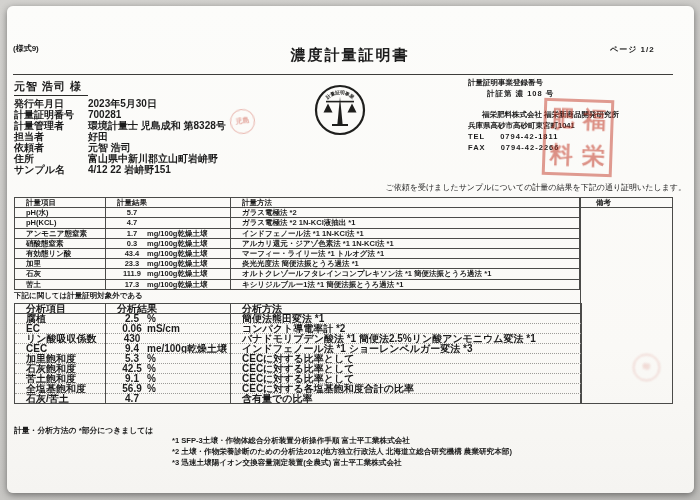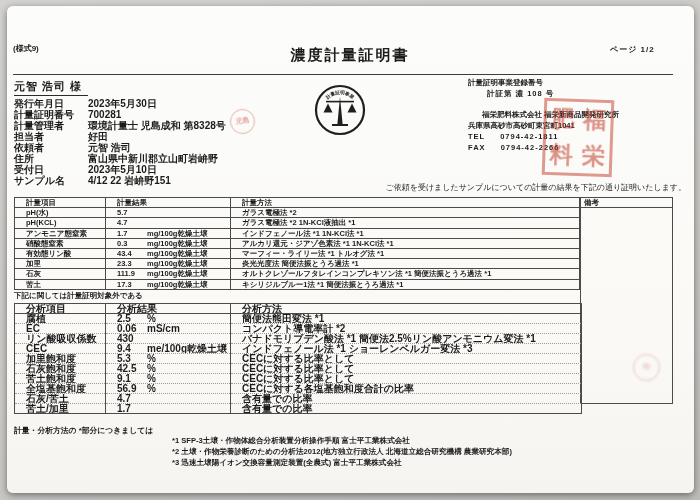--- a/index.html
+++ b/index.html
@@ -38,26 +38,26 @@
 
   table.tbl{position:absolute;border-collapse:collapse;table-layout:fixed;
     font-size:7.5px;background:transparent}
   .tbl th,.tbl td{font-weight:600;text-align:left;padding:0 11px;line-height:9px;
     white-space:nowrap;overflow:hidden}
   .t1 th,.t1 td{border:1px solid #4b4b49;height:10.2px}
   .t2{border:1px solid #4b4b49}
   .t2 th,.t2 td{border-left:1px solid #4b4b49;border-right:1px solid #4b4b49;height:9.2px;font-size:10px}
   .t2 thead th{border-bottom:1px solid #4b4b49}
   .t2 tbody td{border-top:1px dotted #9d9c98}
-  .c-res .val{display:inline-block;width:30px;text-align:left}
+  .c-res .val{display:inline-block;width:30px;text-align:center}
   .c-res .unit{margin-left:0}
 
   .biko{left:580px;top:197px;width:93px;height:207px;border:1px solid #4b4b49}
   .biko-head{height:10.2px;border-bottom:1px solid #4b4b49;
-    font-size:7.5px;font-weight:600;line-height:9px;padding:0 3px}
+    font-size:7.5px;font-weight:600;line-height:9px;padding:0 15px}
 
   .excl{left:14px;top:291px}
 
   .fn-intro{left:14px;top:425px;font-size:7.8px;font-weight:700}
   .fn-list{left:172px;top:436px}
   .fn-item{height:11px;font-size:7.6px;font-weight:600;white-space:nowrap}
 
   
   .cert-mark{left:314px;top:84px;width:52px;height:52px}
 
@@ -100,21 +100,20 @@
 
 <div class="abs recipient">元智 浩司 様</div>
 
 <div class="abs meta">
     <div class="kv"><span class="k">発行年月日</span><span class="v">2023年5月30日</span></div>
     <div class="kv"><span class="k">計量証明番号</span><span class="v">700281</span></div>
     <div class="kv"><span class="k">計量管理者</span><span class="v">環境計量士 児島成和 第8328号</span></div>
     <div class="kv"><span class="k">担当者</span><span class="v">好田</span></div>
     <div class="kv"><span class="k">依頼者</span><span class="v">元智 浩司</span></div>
     <div class="kv"><span class="k">住所</span><span class="v">富山県中新川郡立山町岩峅野</span></div>
-    <div class="kv"><span class="k">受付日</span><span class="v">2023年5月10日</span></div>
     <div class="kv"><span class="k">サンプル名</span><span class="v">4/12 22 岩峅野151</span></div>
   </div>
 
 <div class="abs cert-mark">
   <svg width="52" height="52" viewBox="0 0 52 52">
     <circle cx="26" cy="26" r="24" fill="none" stroke="#1f1f1d" stroke-width="2.2"></circle>
     <defs>
         <path id="arcp" d="M 9,27 A 17,17 0 0 1 43,27" fill="none"></path>
       </defs>
     <text font-size="4.6" fill="#1f1f1d" font-weight="bold">
@@ -269,25 +268,20 @@
       <tr>
         <td class="c-item">全塩基飽和度</td>
         <td class="c-res"><span class="val">56.9</span><span class="unit">%</span></td>
         <td class="c-meth">CECに対する各塩基飽和度合計の比率</td>
       </tr>
       <tr>
         <td class="c-item">石灰/苦土</td>
         <td class="c-res"><span class="val">4.7</span><span class="unit"></span></td>
         <td class="c-meth">含有量での比率</td>
       </tr>
-      <tr>
-        <td class="c-item">苦土/加里</td>
-        <td class="c-res"><span class="val">1.7</span><span class="unit"></span></td>
-        <td class="c-meth">含有量での比率</td>
-      </tr>
     </tbody>
 </table>
 
 <div class="abs fn-intro">計量・分析方法の *部分につきましては</div>
 <div class="abs fn-list">
     <div class="fn-item">*1 SFP-3土壌・作物体総合分析装置分析操作手順 富士平工業株式会社</div>
     <div class="fn-item">*2 土壌・作物栄養診断のための分析法2012(地方独立行政法人 北海道立総合研究機構 農業研究本部)</div>
     <div class="fn-item">*3 迅速土壌陽イオン交換容量測定装置(全農式) 富士平工業株式会社</div>
   </div>
 

